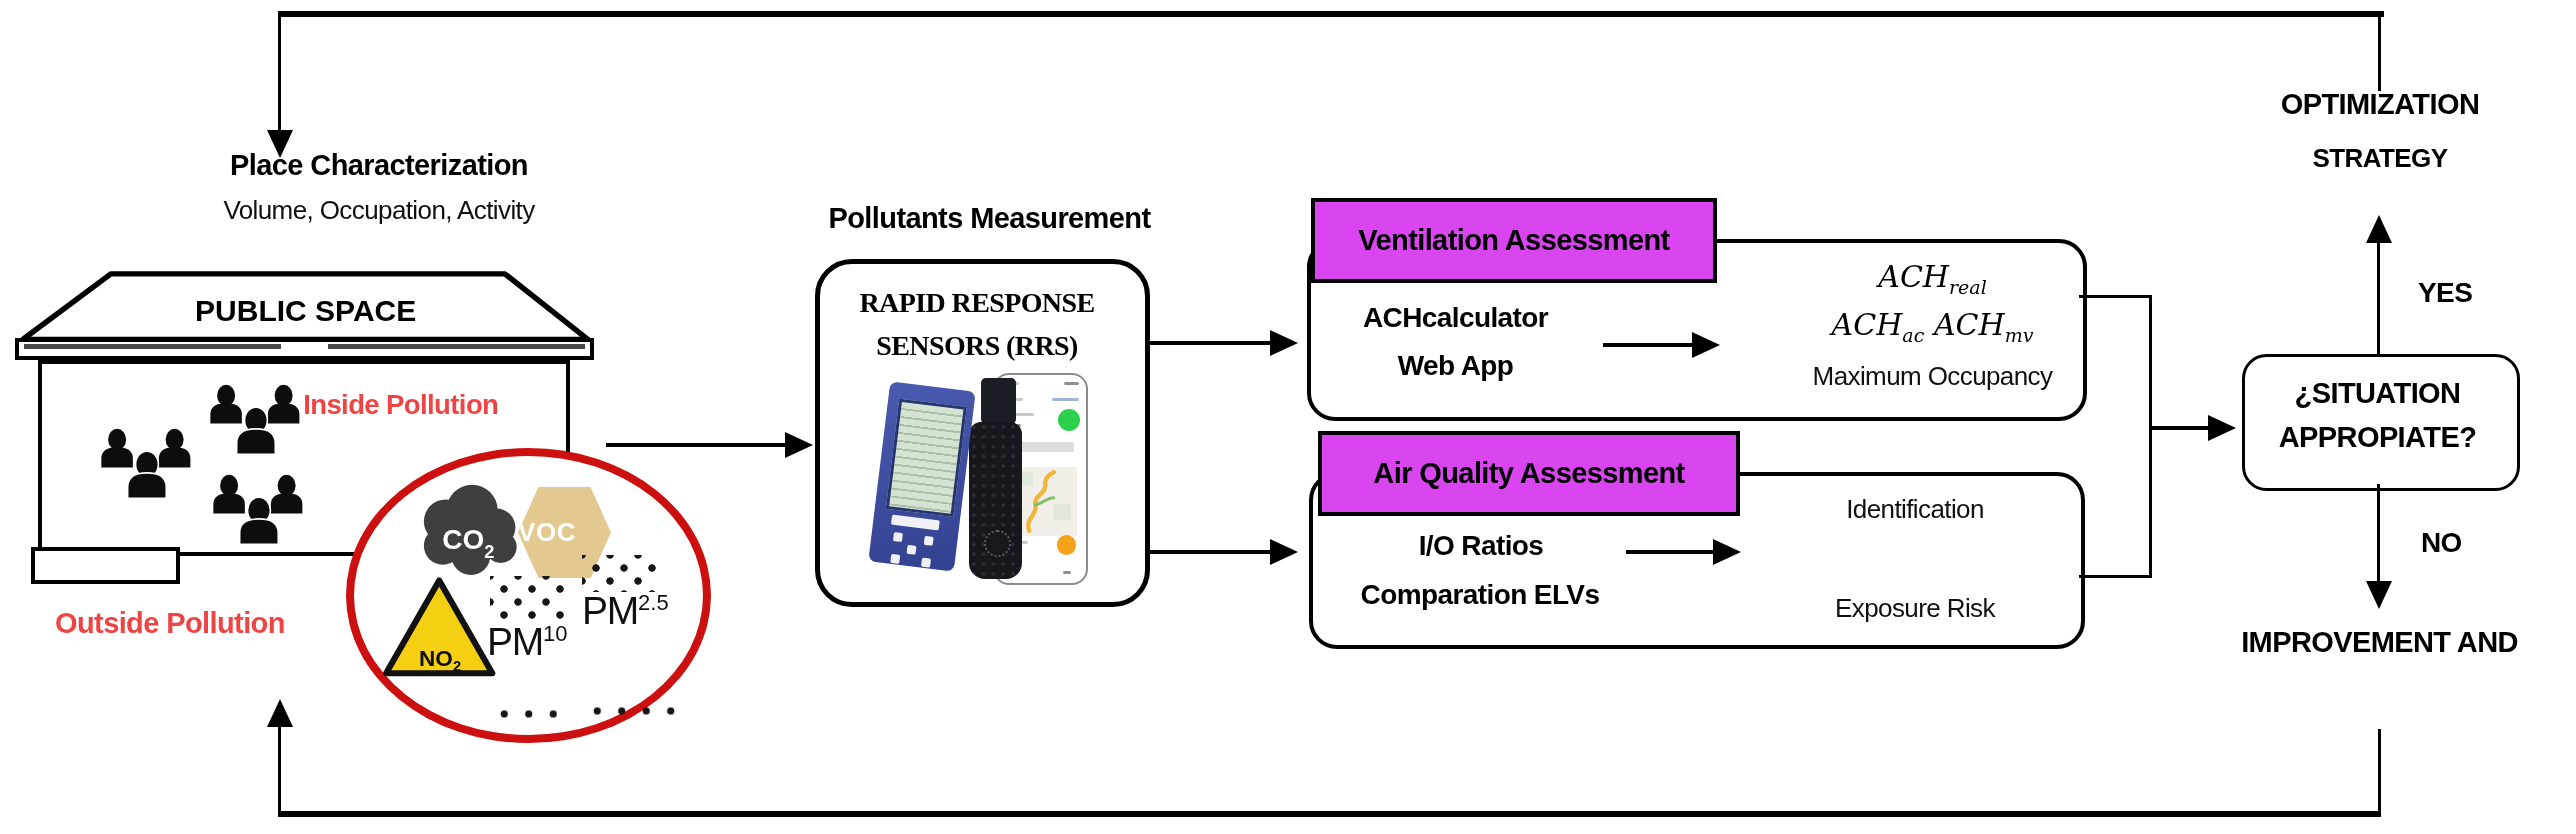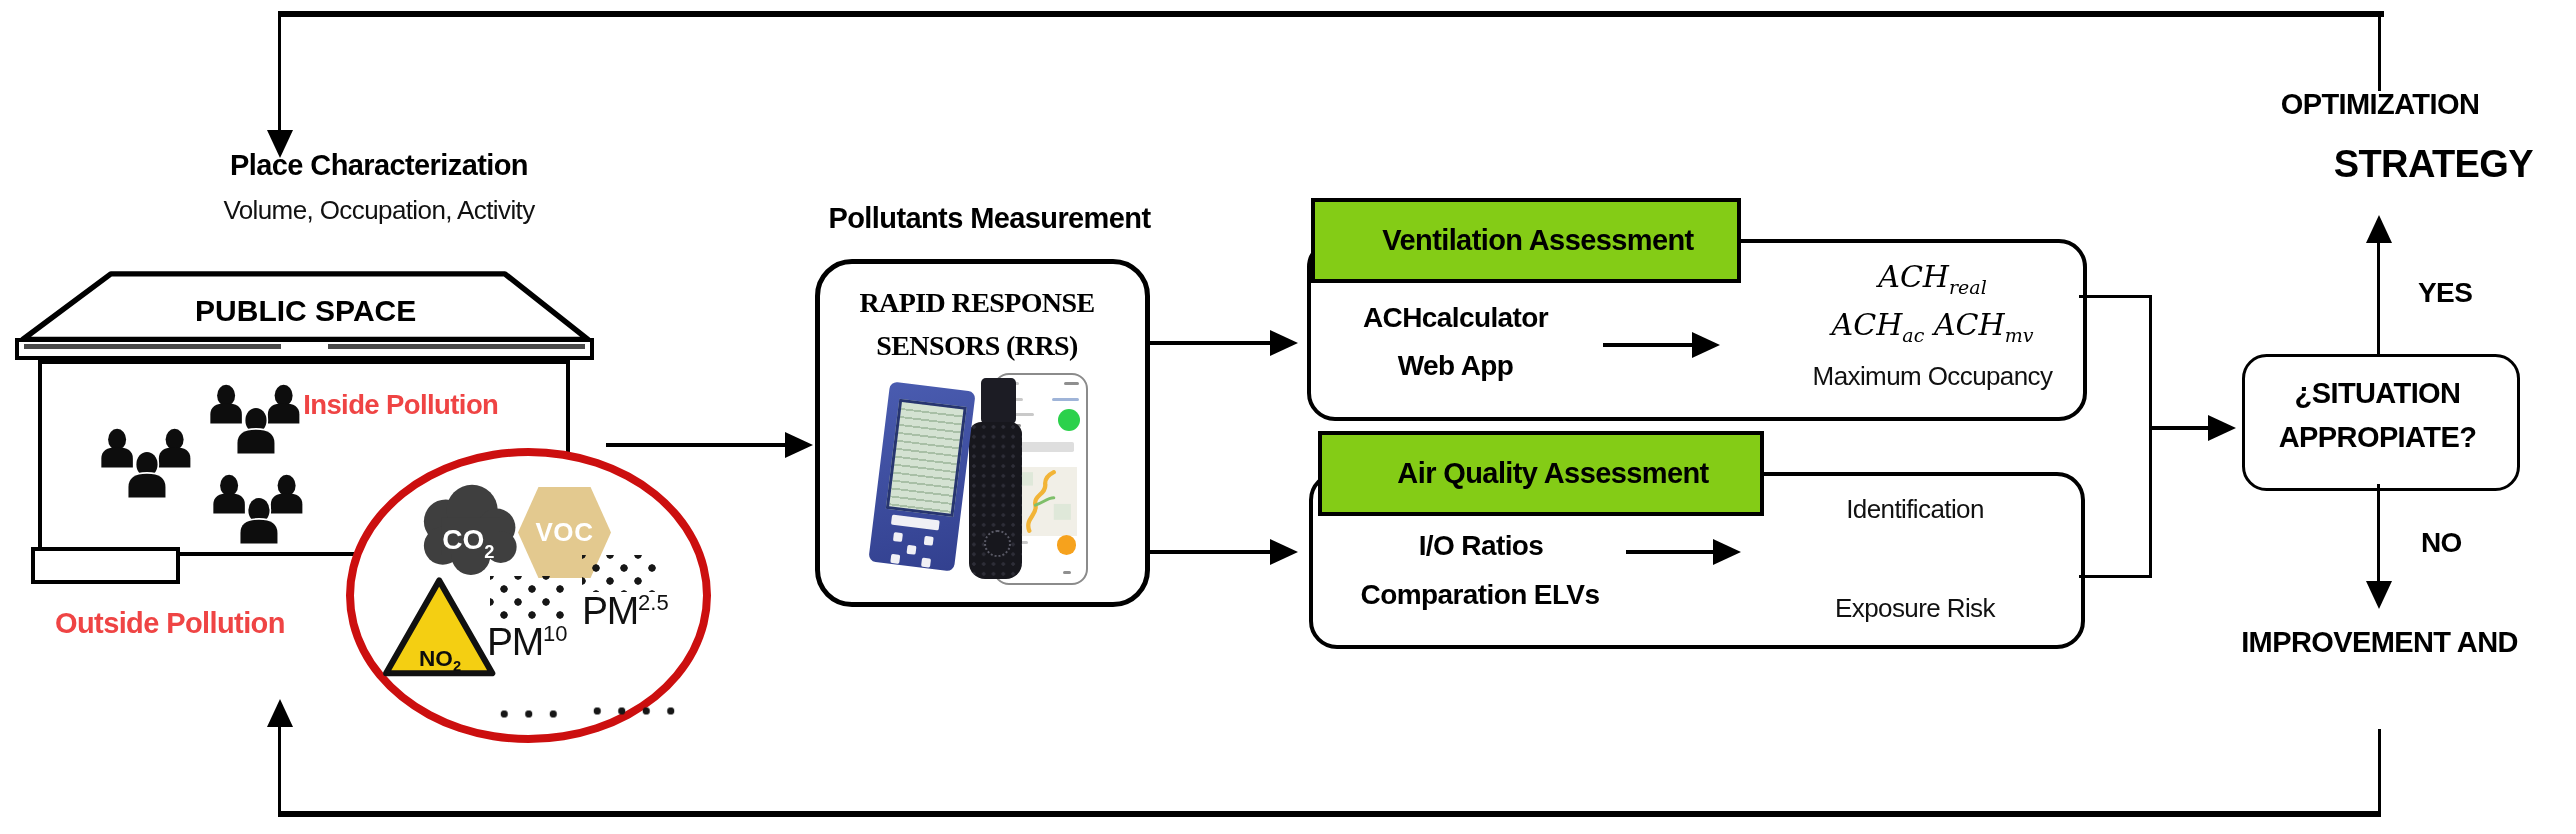--- a/index.html
+++ b/index.html
@@ -13,31 +13,31 @@
   .ah-right{position:absolute;width:0;height:0;border-top:13px solid transparent;border-bottom:13px solid transparent;border-left:28px solid #000;}
   .ah-down{position:absolute;width:0;height:0;border-left:13px solid transparent;border-right:13px solid transparent;border-top:28px solid #000;}
   .ah-up{position:absolute;width:0;height:0;border-left:13px solid transparent;border-right:13px solid transparent;border-bottom:28px solid #000;}
   
   .t-bold{font-weight:700;letter-spacing:-0.6px;}
   .t-reg{font-weight:400;letter-spacing:-0.6px;color:#111;}
   .center{text-align:center;}
   .red{color:#ef4444;}
   
   .round-box{position:absolute;background:#fff;border:4.3px solid #000;border-radius:28px;}
-  .label-box{position:absolute;background:#84cc16;border:4.3px solid #000;display:flex;align-items:center;justify-content:center;z-index:3;padding-left:24px;}
+  .label-box{position:absolute;background:#d946ef;border:4.3px solid #000;display:flex;align-items:center;justify-content:center;z-index:3;}
   
   .band{position:absolute;background:#fff;border:4.9px solid #000;}
   .body-rect{position:absolute;background:#fff;border:4.9px solid #000;}
   .step-rect{position:absolute;background:#fff;border:4.3px solid #000;}
   .band-strip{position:absolute;background:#4a4a4a;height:4.9px;top:1.8px;}
   
   #pollution-oval{position:absolute;left:346px;top:448px;width:349px;height:279px;background:#fff;
     border:8.6px solid #cc0f0f;border-radius:50%;z-index:2;}
   .hexagon{position:absolute;background:#e3c98f;clip-path:polygon(0% 50%,22% 4%,78% 4%,100% 50%,78% 96%,22% 96%);
-    display:flex;align-items:center;justify-content:center;color:#fff;font-weight:700;font-size:26px;letter-spacing:0.6px;}
+    display:flex;align-items:center;justify-content:flex-start;color:#fff;font-weight:700;font-size:26px;letter-spacing:0.6px;}
   .dots{position:absolute;background-image:radial-gradient(circle,#161616 3.4px,transparent 4px),radial-gradient(circle,#161616 3.4px,transparent 4px);
     background-size:28px 26px;background-position:0 0,14px 13px;}
   .dots-row{position:absolute;background-image:radial-gradient(circle,#161616 3.4px,transparent 4px);
     background-size:24.5px 17px;background-position:0 50%;background-repeat:repeat-x;}
   .pm-label{position:absolute;font-family:"Liberation Sans",sans-serif;font-weight:400;font-size:39px;color:#111;letter-spacing:-1.2px;}
   .pm-label sup{font-size:22px;vertical-align:super;letter-spacing:0;}
   
   .math{font-family:"DejaVu Serif",serif;font-style:italic;font-weight:500;font-size:30px;color:#000;letter-spacing:0;}
   .math sub{font-size:19px;font-style:italic;}
   
@@ -257,21 +257,21 @@
 
   <div class="round-box" style="left:2242px;top:354px;width:272px;height:131px;border-width:3.7px;border-radius:24.5px;">
     <div class="abs t-bold center" style="left:0;top:19.6px;width:265px;font-size:29px;">¿SITUATION</div>
     <div class="abs t-bold center" style="left:0;top:64px;width:265px;font-size:29px;">APPROPIATE?</div>
   </div>
 
   <div class="ah-up" style="left:2366px;top:215px;"></div>
   <div class="vline" style="left:2377px;top:240px;width:3.1px;height:114px;"></div>
   <div class="abs t-bold" style="left:2418px;top:277px;font-size:28px;">YES</div>
   <div class="abs t-bold center" style="left:2227px;top:88px;width:306px;font-size:29px;">OPTIMIZATION</div>
-  <div class="abs t-bold center" style="left:2227px;top:143px;width:306px;font-size:38px;text-align:right;">STRATEGY</div>
+  <div class="abs t-bold center" style="left:2227px;top:143px;width:306px;font-size:26px;">STRATEGY</div>
 
   <div class="vline" style="left:2377px;top:484px;width:3.1px;height:99px;"></div>
   <div class="ah-down" style="left:2366px;top:581px;"></div>
   <div class="abs t-bold" style="left:2421px;top:527px;font-size:28px;">NO</div>
   <div class="abs t-bold center" style="left:2202px;top:626px;width:355px;font-size:29px;">IMPROVEMENT AND</div>
 
   <div class="vline" style="left:2378px;top:729px;width:3.1px;height:87px;"></div>
   <div class="hline" style="left:278px;top:811px;width:2103px;height:6.1px;"></div>
   <div class="vline" style="left:278px;top:726px;width:3.1px;height:89px;"></div>
   <div class="ah-up" style="left:267px;top:699px;"></div>

